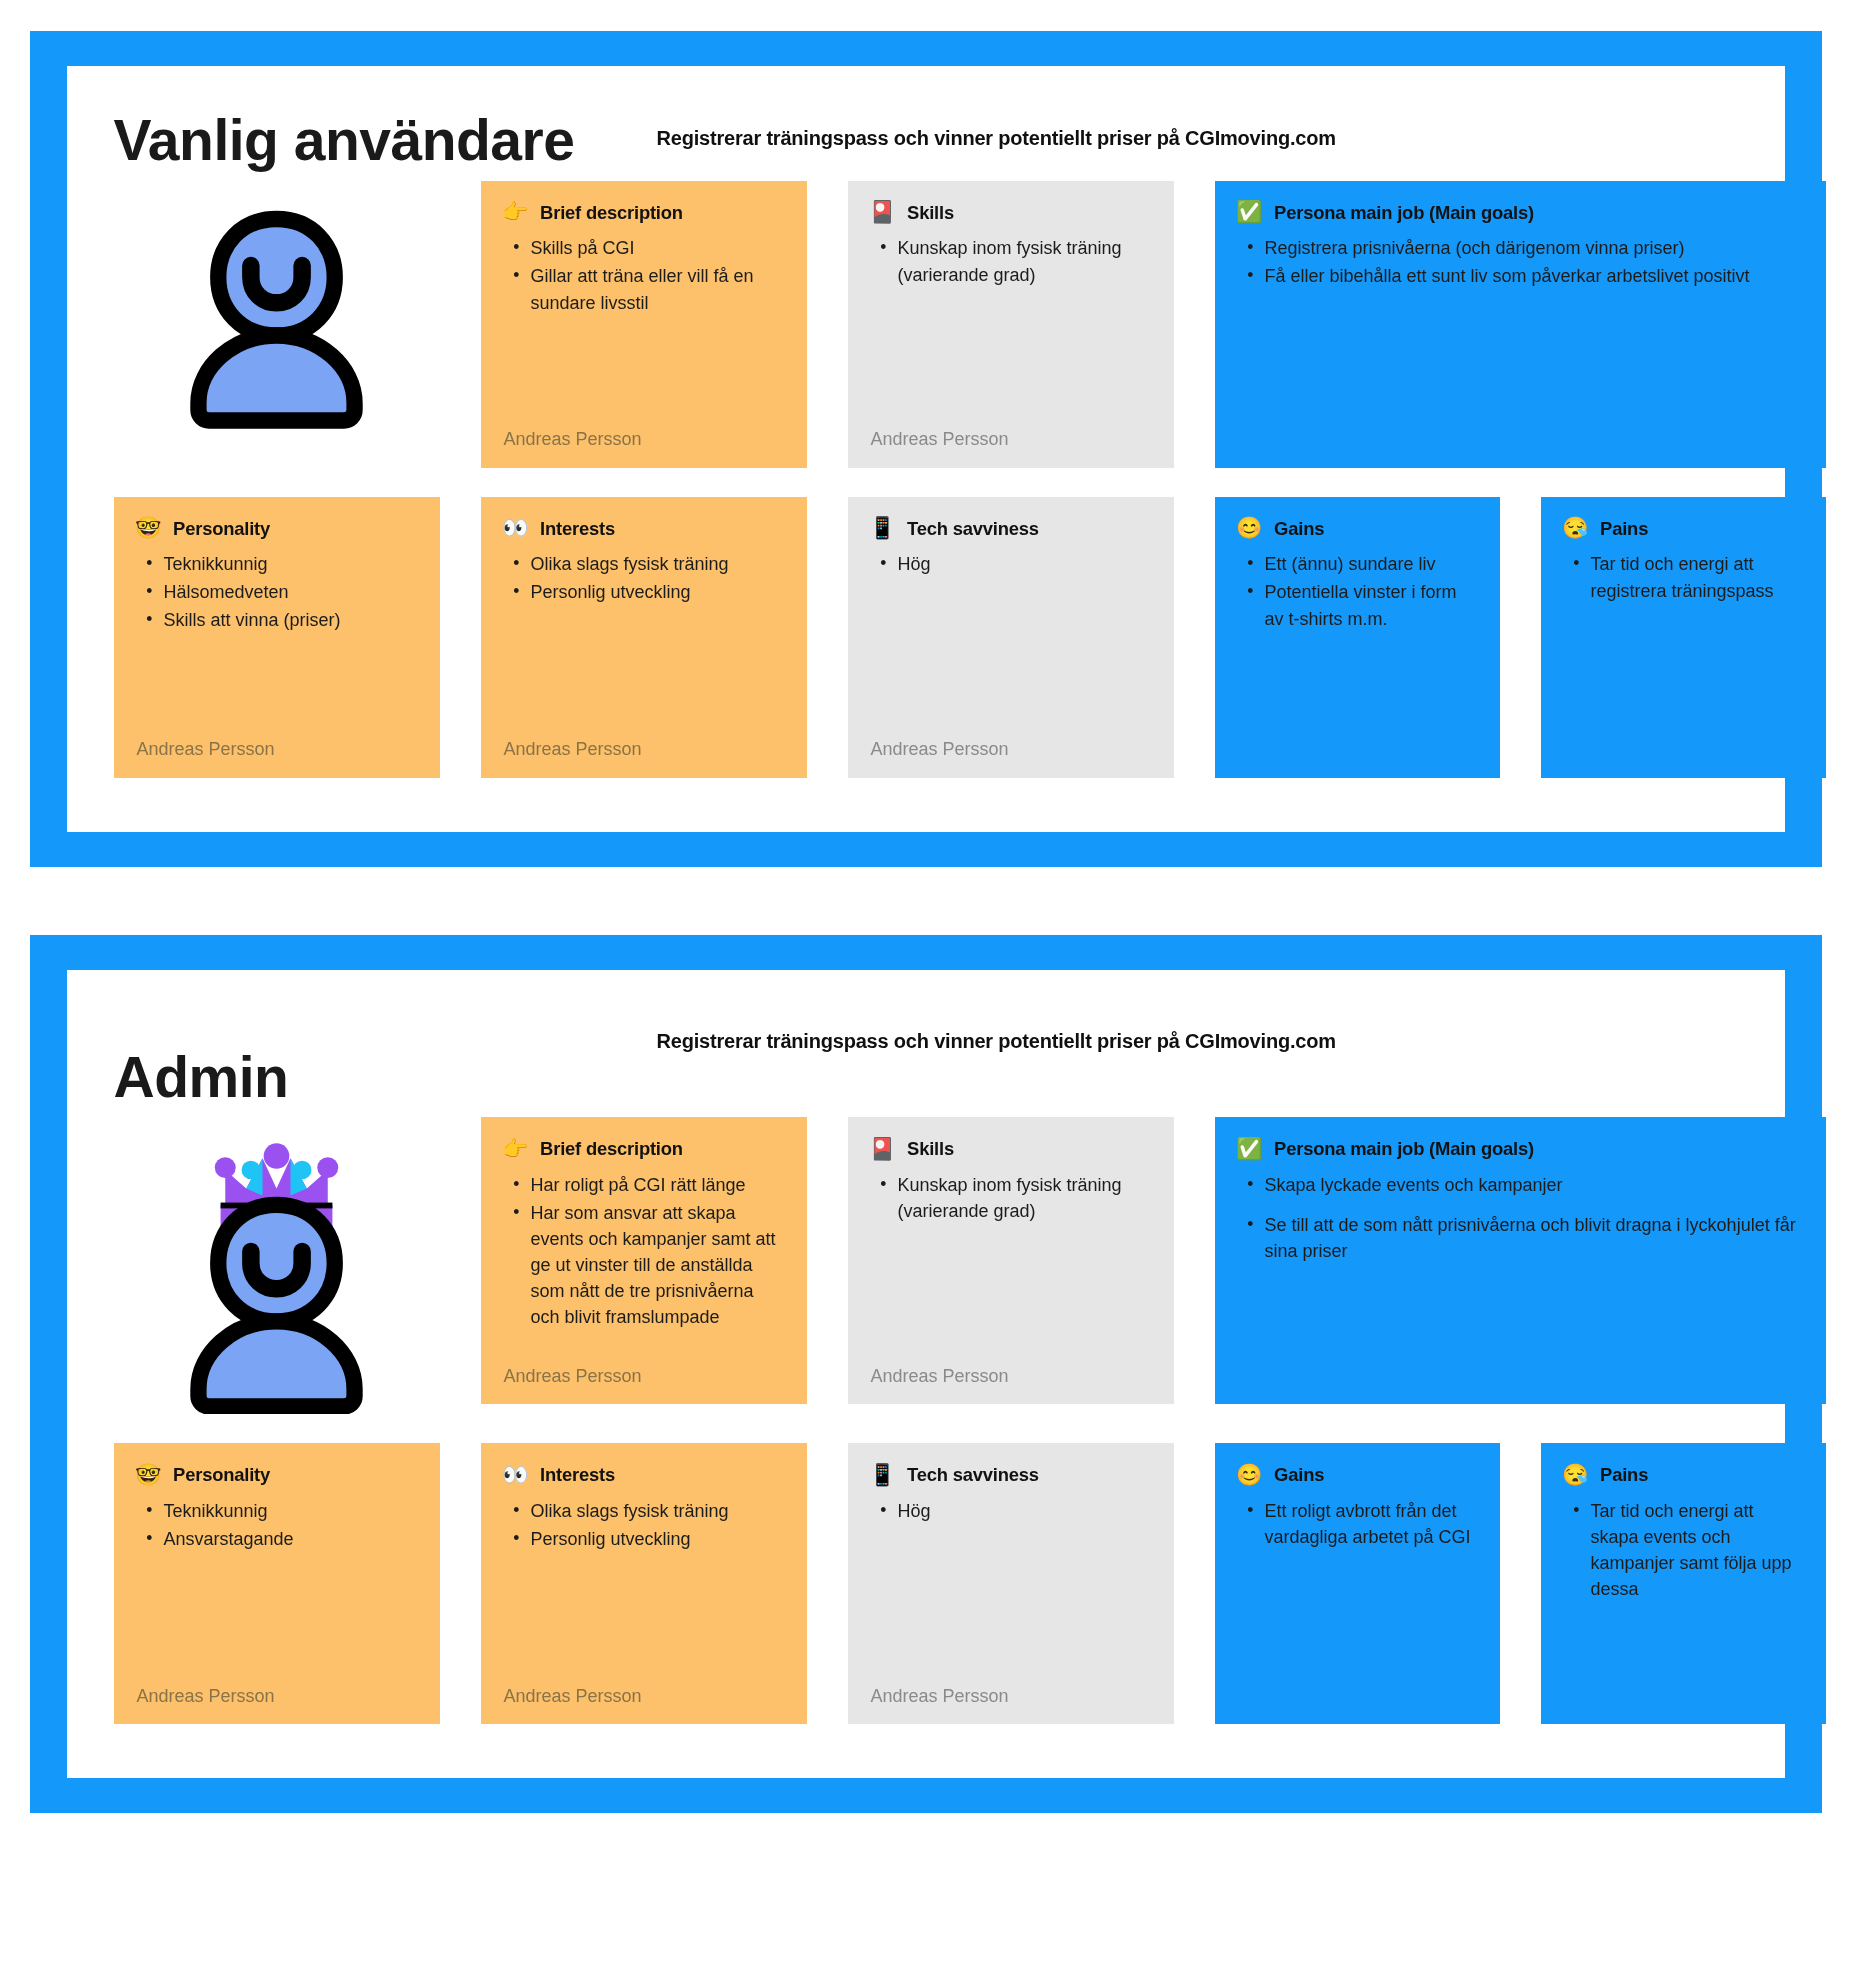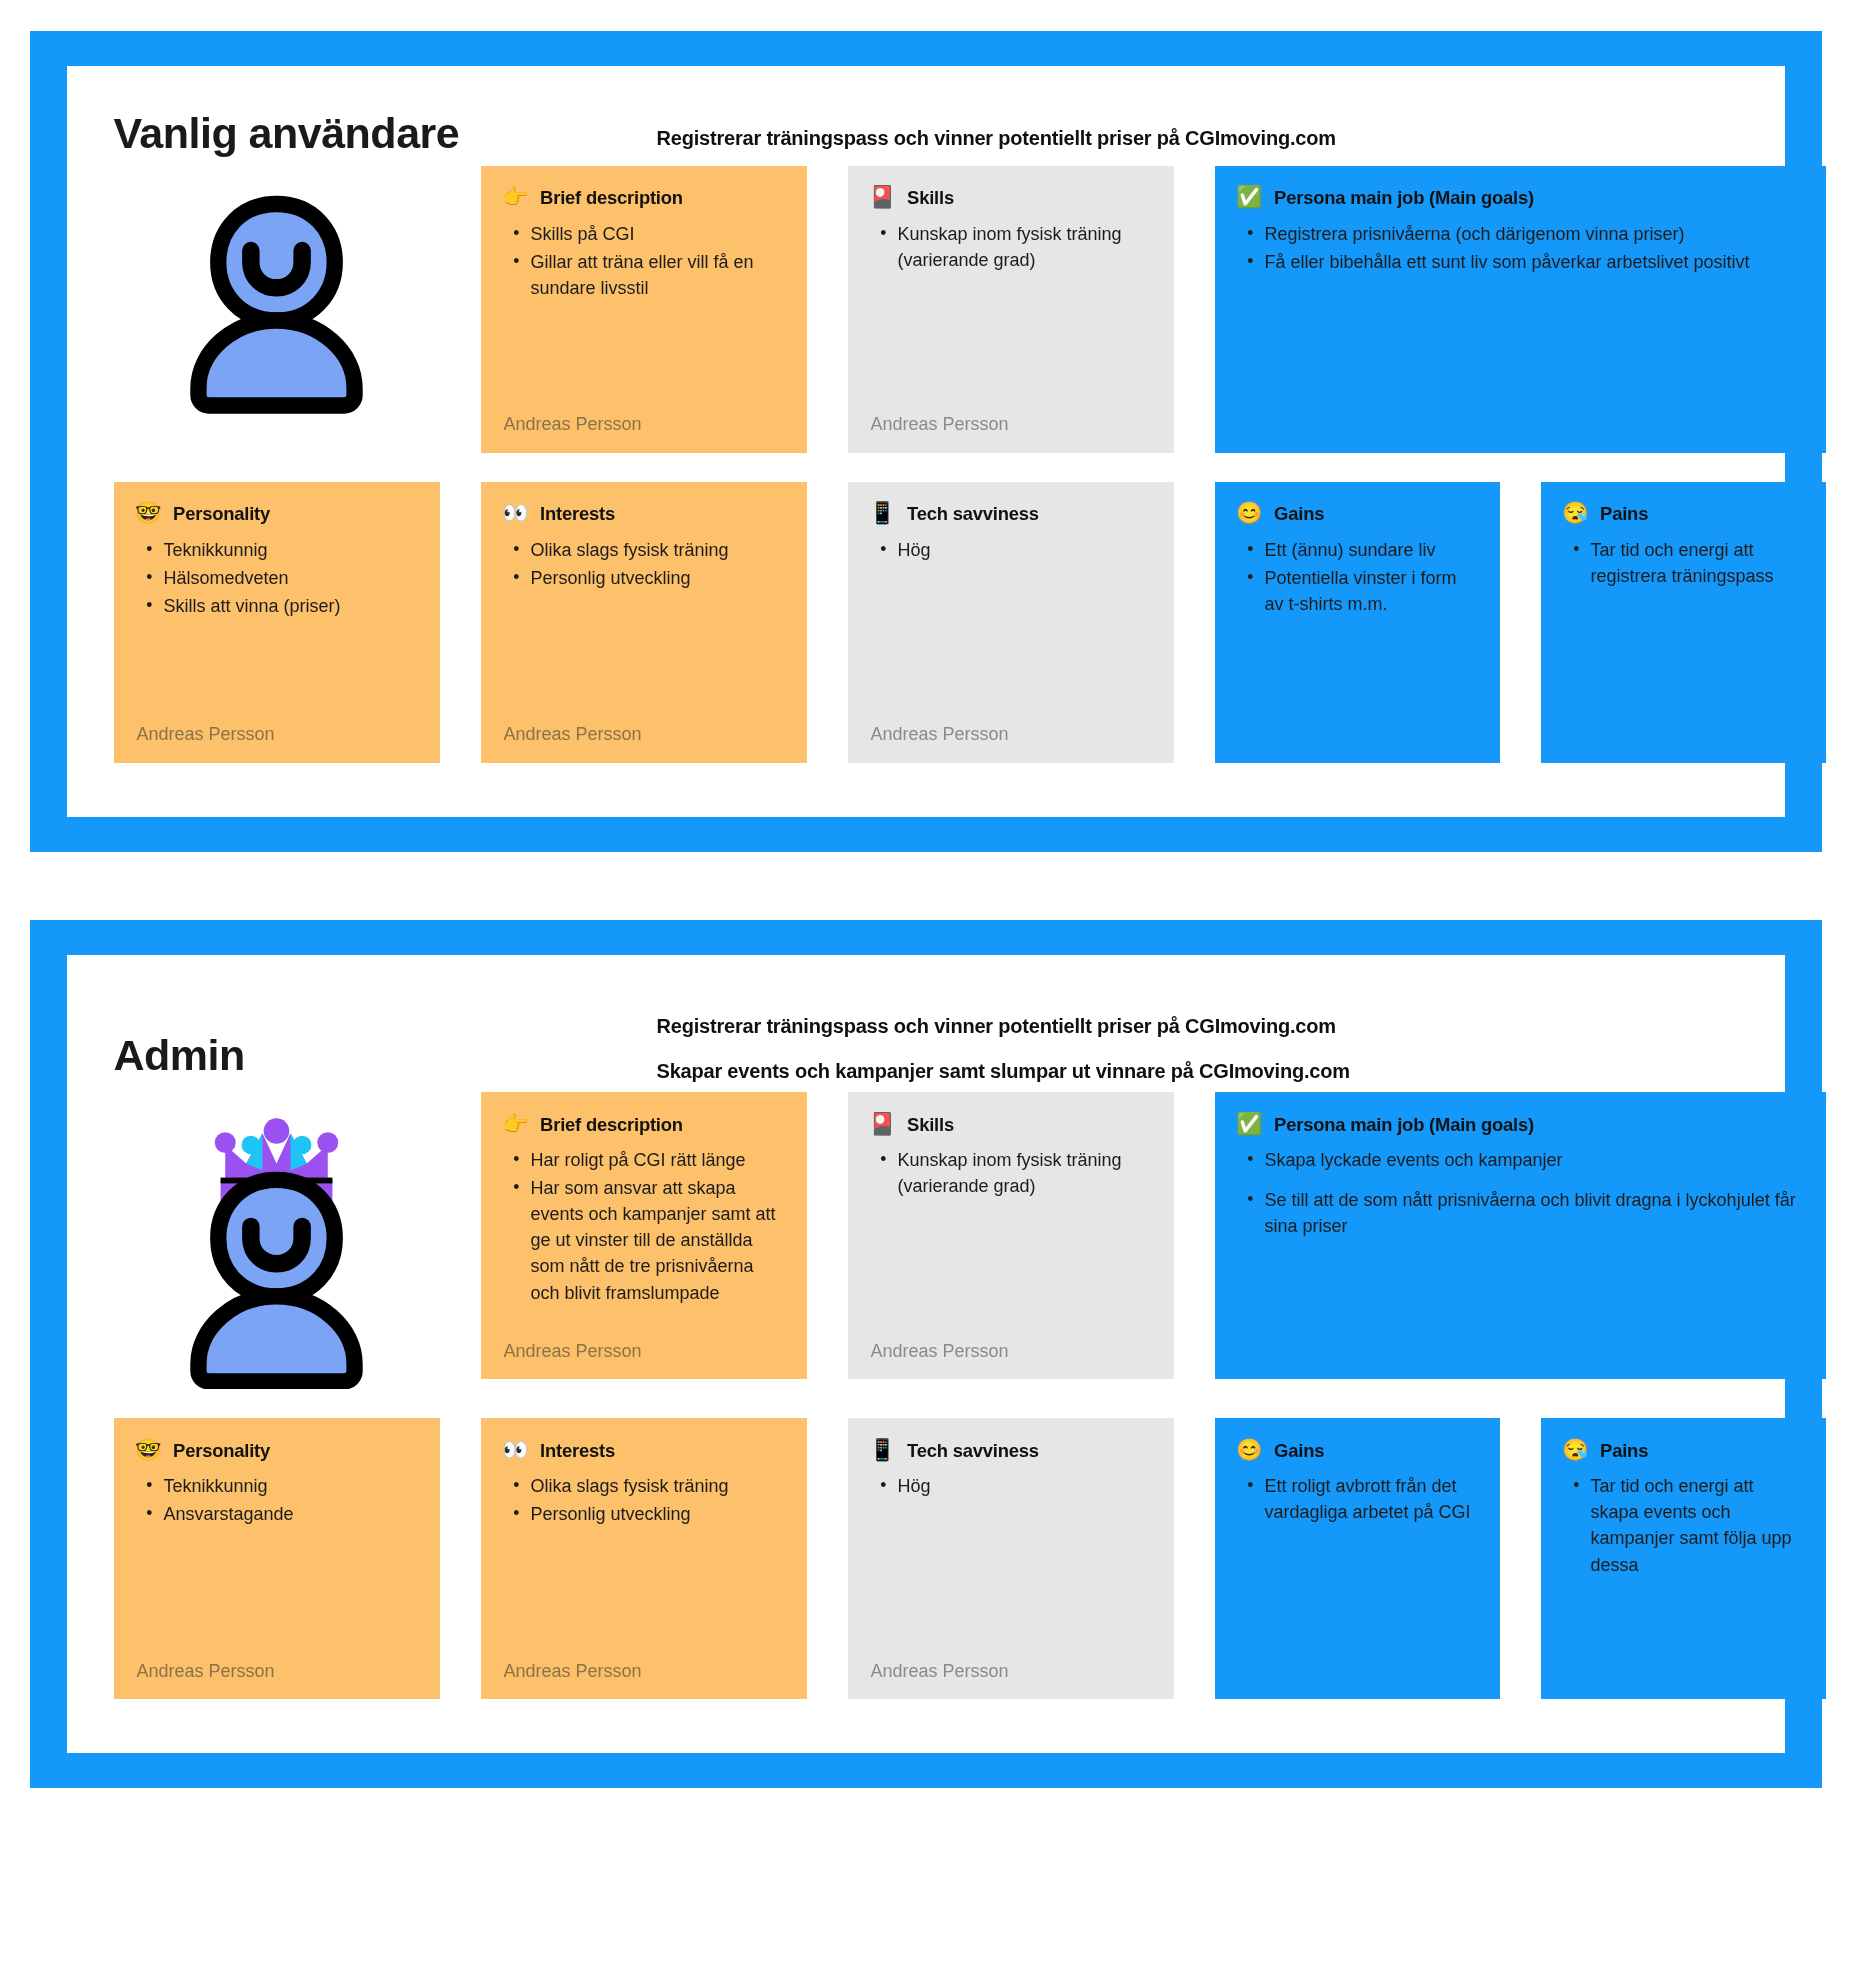--- a/index.html
+++ b/index.html
@@ -34,21 +34,21 @@
     padding: 45px 47px 54px 47px;
   }
 
   
   .panel-head {
     display: flex;
     align-items: flex-start;
     margin-bottom: 9.7px;
   }
   .persona-title {
-    font-size: 43px;
+    font-size: 57px;
     font-weight: bold;
     letter-spacing: -0.5px;
     color: #1a1a1a;
     width: 543px;
     flex: 0 0 543px;
     line-height: 1.05;
   }
   .persona-title--admin { padding-top: 33px; }
   .head-lines {
     padding-top: 15.5px;
@@ -283,21 +283,20 @@
     </div>
   </section>
 
   <section class="panel panel--second">
     <div class="panel-inner">
 
       <div class="panel-head">
         <h1 class="persona-title persona-title--admin">Admin</h1>
         <div class="head-lines">
           <div class="head-line">Registrerar träningspass och vinner potentiellt priser på CGImoving.com</div>
-          <div class="head-line">Skapar events och kampanjer samt slumpar ut vinnare på CGImoving.com</div>
         </div>
       </div>
 
       <div class="grid admin-row1">
 
         <div class="avatar-cell">
           <div class="avatar-wrap">
             <svg viewBox="0 0 200 240" xmlns="http://www.w3.org/2000/svg">
 
               <g>

